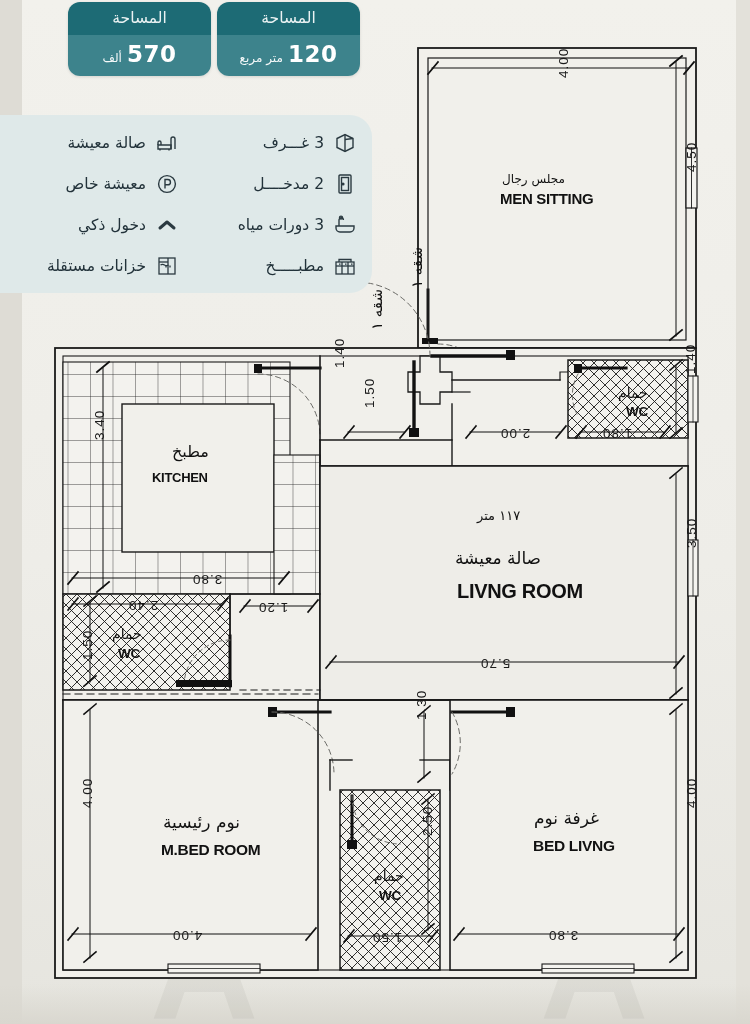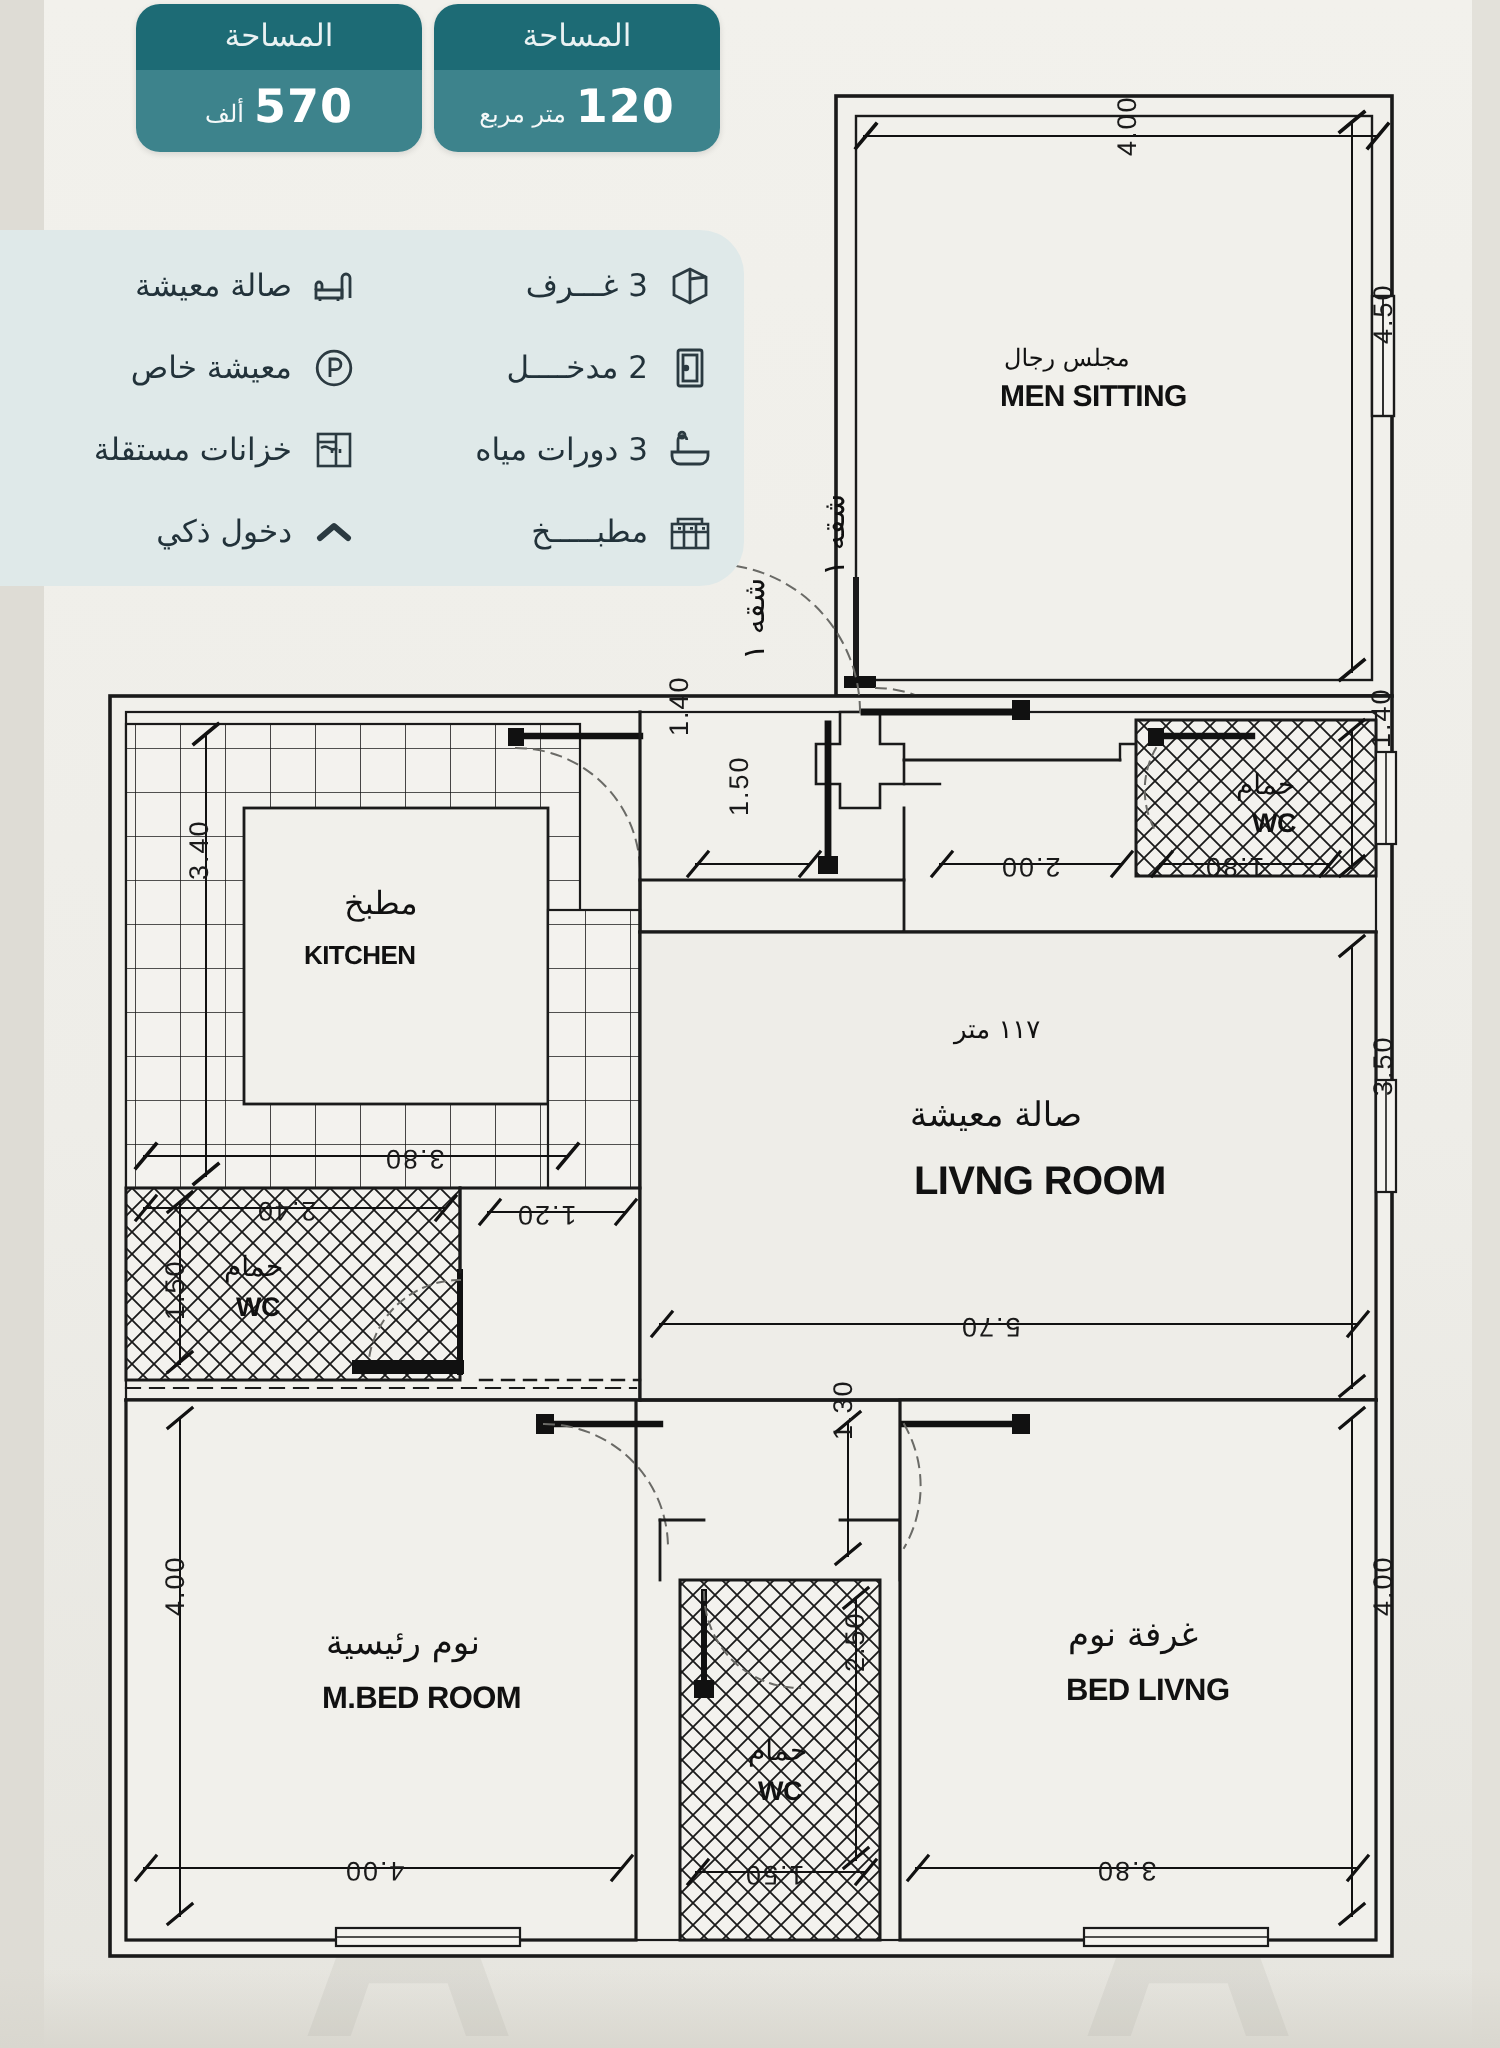--- a/index.html
+++ b/index.html
@@ -477,35 +477,35 @@
           <svg width="24" height="24" viewBox="0 0 24 24" fill="none" stroke="currentColor" stroke-width="1.4">
             <circle cx="12" cy="12" r="8.4"></circle>
             <path d="M10 16.5 V7.5 H12.8 A2.6 2.6 0 0 1 12.8 12.8 H10"></path>
           </svg>
         </span>
         <span class="feat-txt">معيشة خاص</span>
       </div>
 
       <div class="feat">
         <span class="feat-ico">
+          <svg width="24" height="24" viewBox="0 0 24 24" fill="none" stroke="currentColor" stroke-width="3" stroke-linecap="round" stroke-linejoin="round">
+            <path d="M5 15 L12 9 L19 15"></path>
+          </svg>
+        </span>
+        <span class="feat-txt">دخول ذكي</span>
+      </div>
+
+      <div class="feat">
+        <span class="feat-ico">
           <svg width="24" height="24" viewBox="0 0 24 24" fill="none" stroke="currentColor" stroke-width="1.3">
             <rect x="4" y="4" width="16" height="16"></rect>
             <path d="M13 4 V20"></path>
               <path d="M4 8 H13"></path>
             <path d="M5.5 11 q2 -1.4 4 0 t4 0"></path>
             <path d="M11 11.5 V13.5 M15 11.5 V13.5"></path>
           </svg>
         </span>
         <span class="feat-txt">خزانات مستقلة</span>
       </div>
-
-      <div class="feat">
-        <span class="feat-ico">
-          <svg width="24" height="24" viewBox="0 0 24 24" fill="none" stroke="currentColor" stroke-width="3" stroke-linecap="round" stroke-linejoin="round">
-            <path d="M5 15 L12 9 L19 15"></path>
-          </svg>
-        </span>
-        <span class="feat-txt">دخول ذكي</span>
-      </div>
     </div>
   </div>
 
 </div>
 
 </body></html>

